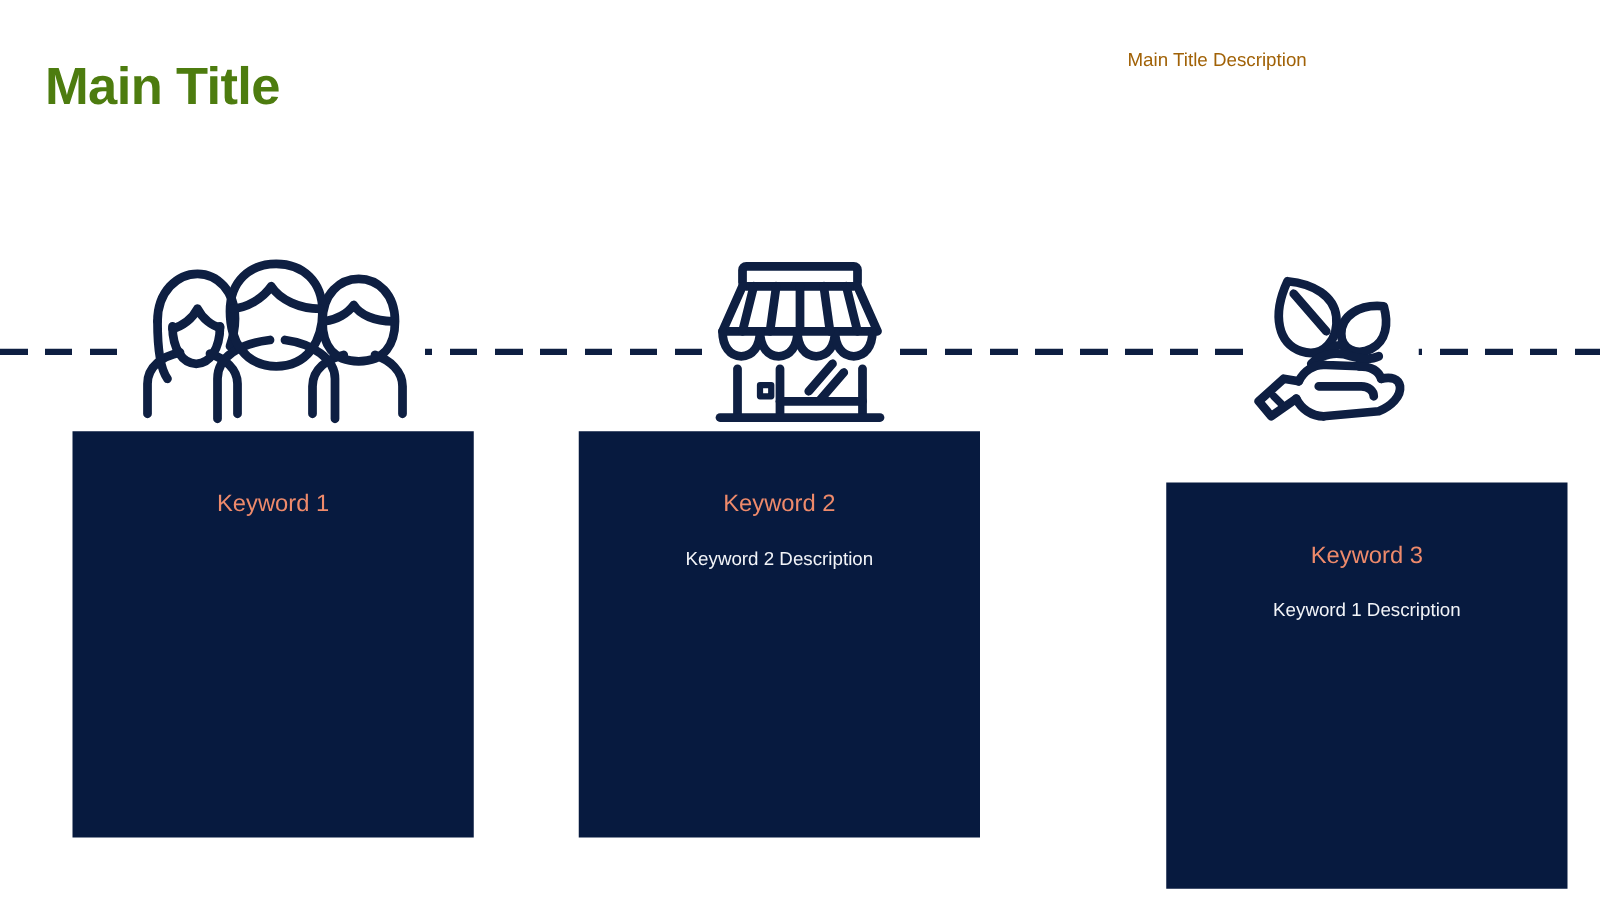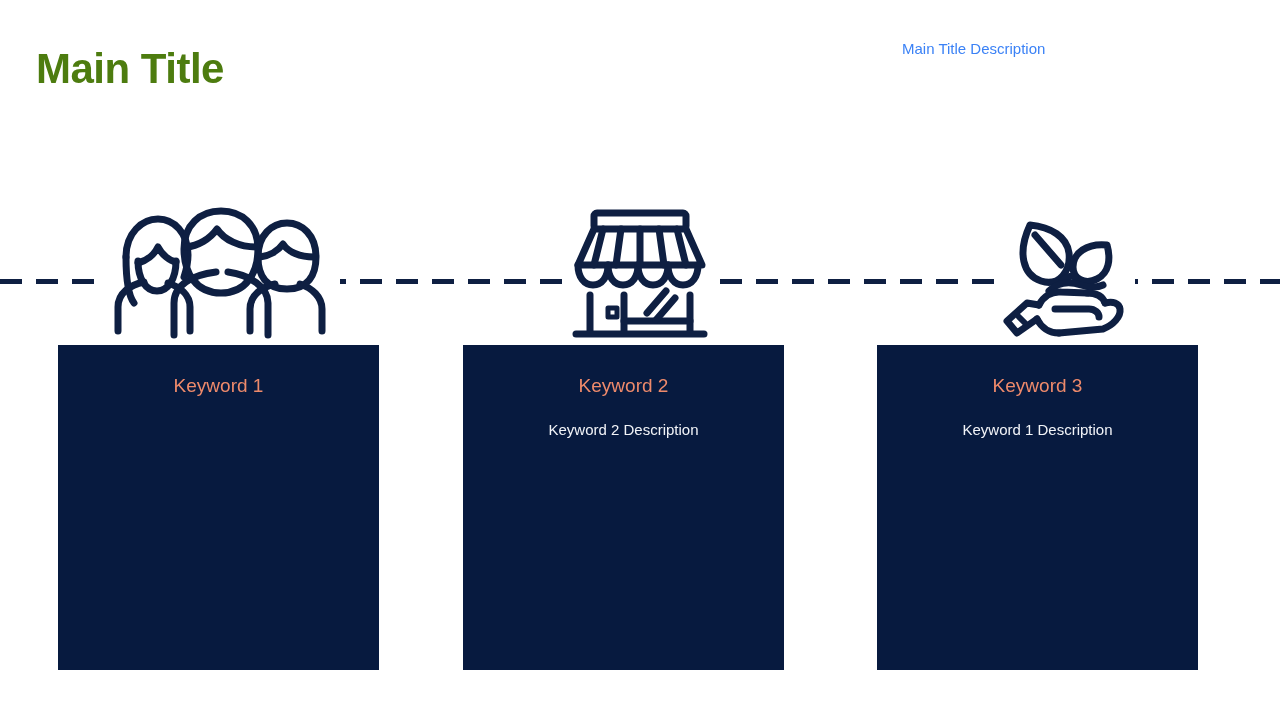--- a/index.html
+++ b/index.html
@@ -31,21 +31,21 @@
     color: #4d7c0f;
     line-height: 1.1;
     white-space: nowrap;
   }
   .main-title-desc {
     position: absolute;
     left: 902px;
     top: 40px;
     font-size: 15px;
     font-weight: 400;
-    color: #3b82f6;
+    color: #a16207;
     white-space: nowrap;
   }
 
   
   .dash-line {
     position: absolute;
     left: 0;
     top: 279px;
     width: 1280px;
     height: 5px;
@@ -74,26 +74,26 @@
   #icon-3 { left: 995px; top: 208px; width: 140px; height: 135px; }
 
   
   .card {
     position: absolute;
     top: 345px;
     width: 321px;
     height: 325px;
     background: #071A3F;
     box-sizing: border-box;
-    padding-top: 30px;
+    padding-top: 48px;
     text-align: center;
   }
   #card-1 { left: 58px; }
   #card-2 { left: 463px; }
-  #card-3 { left: 877px; }
+  #card-3 { left: 933px; margin-top: 41px; }
 
   .card-keyword {
     font-size: 19px;
     font-weight: 400;
     color: #EE8A6B;
     line-height: 1.2;
     margin: 0 0 22px 0;
   }
   .card-desc {
     font-size: 15px;

